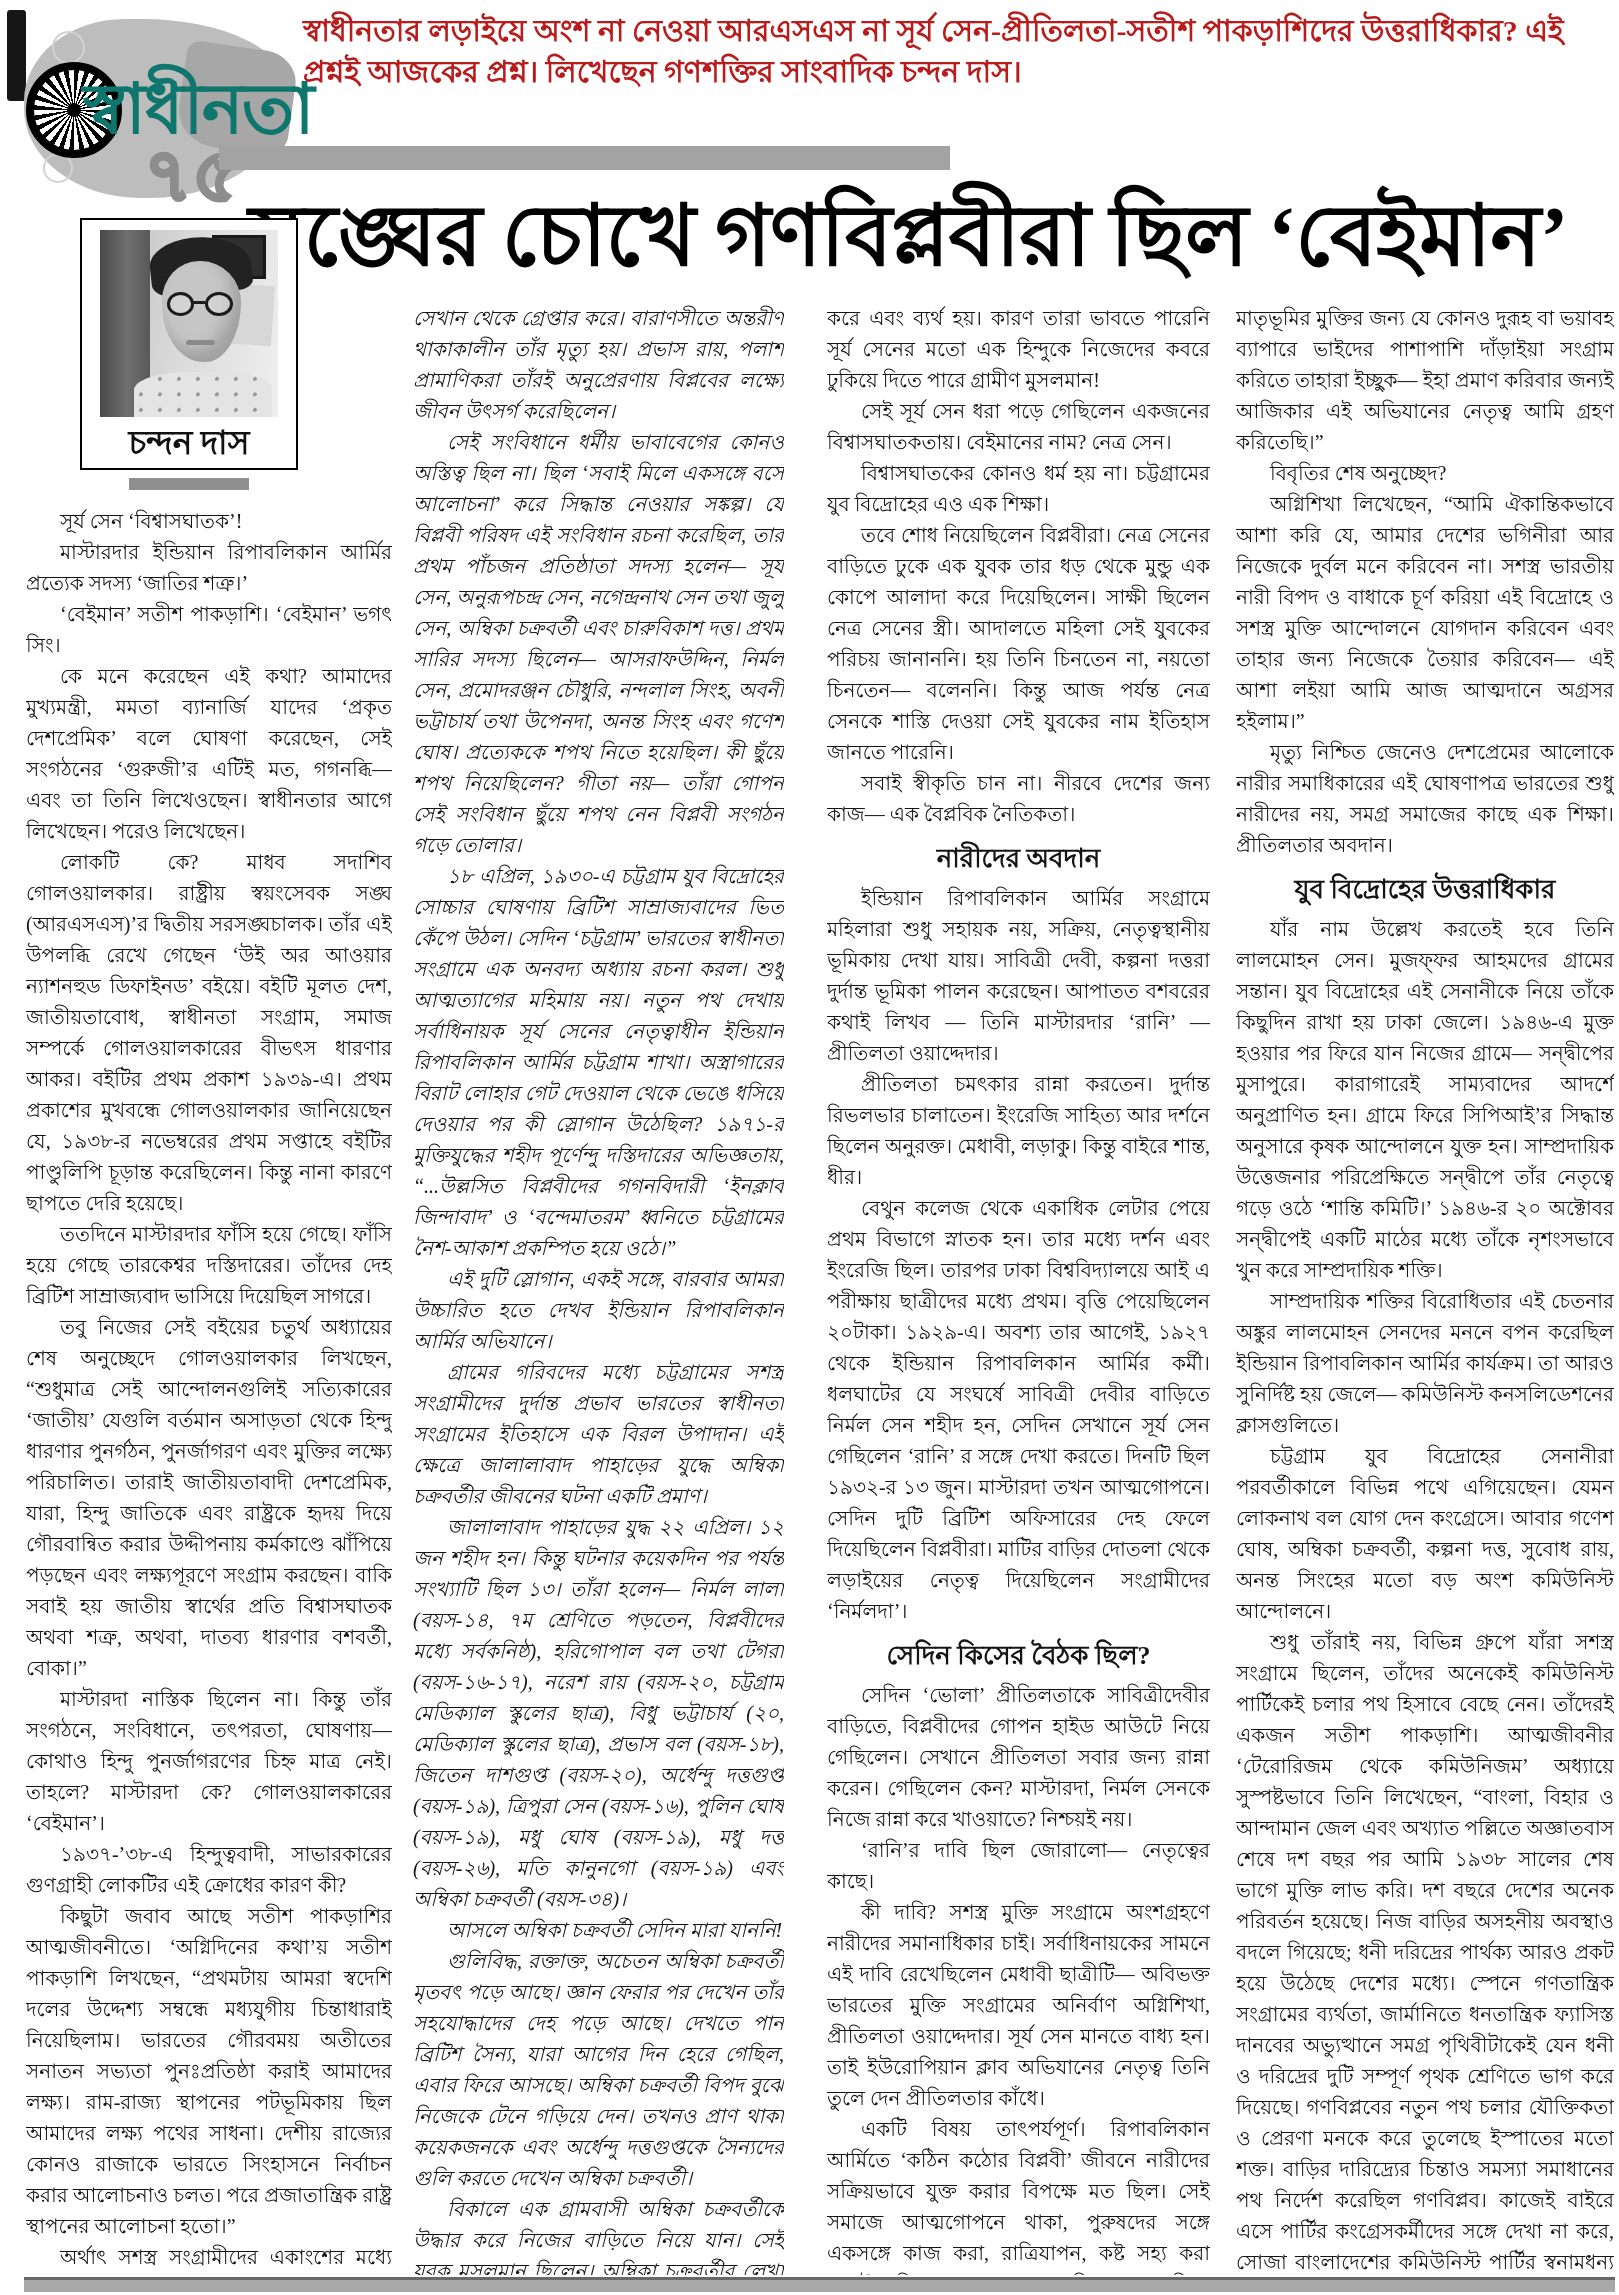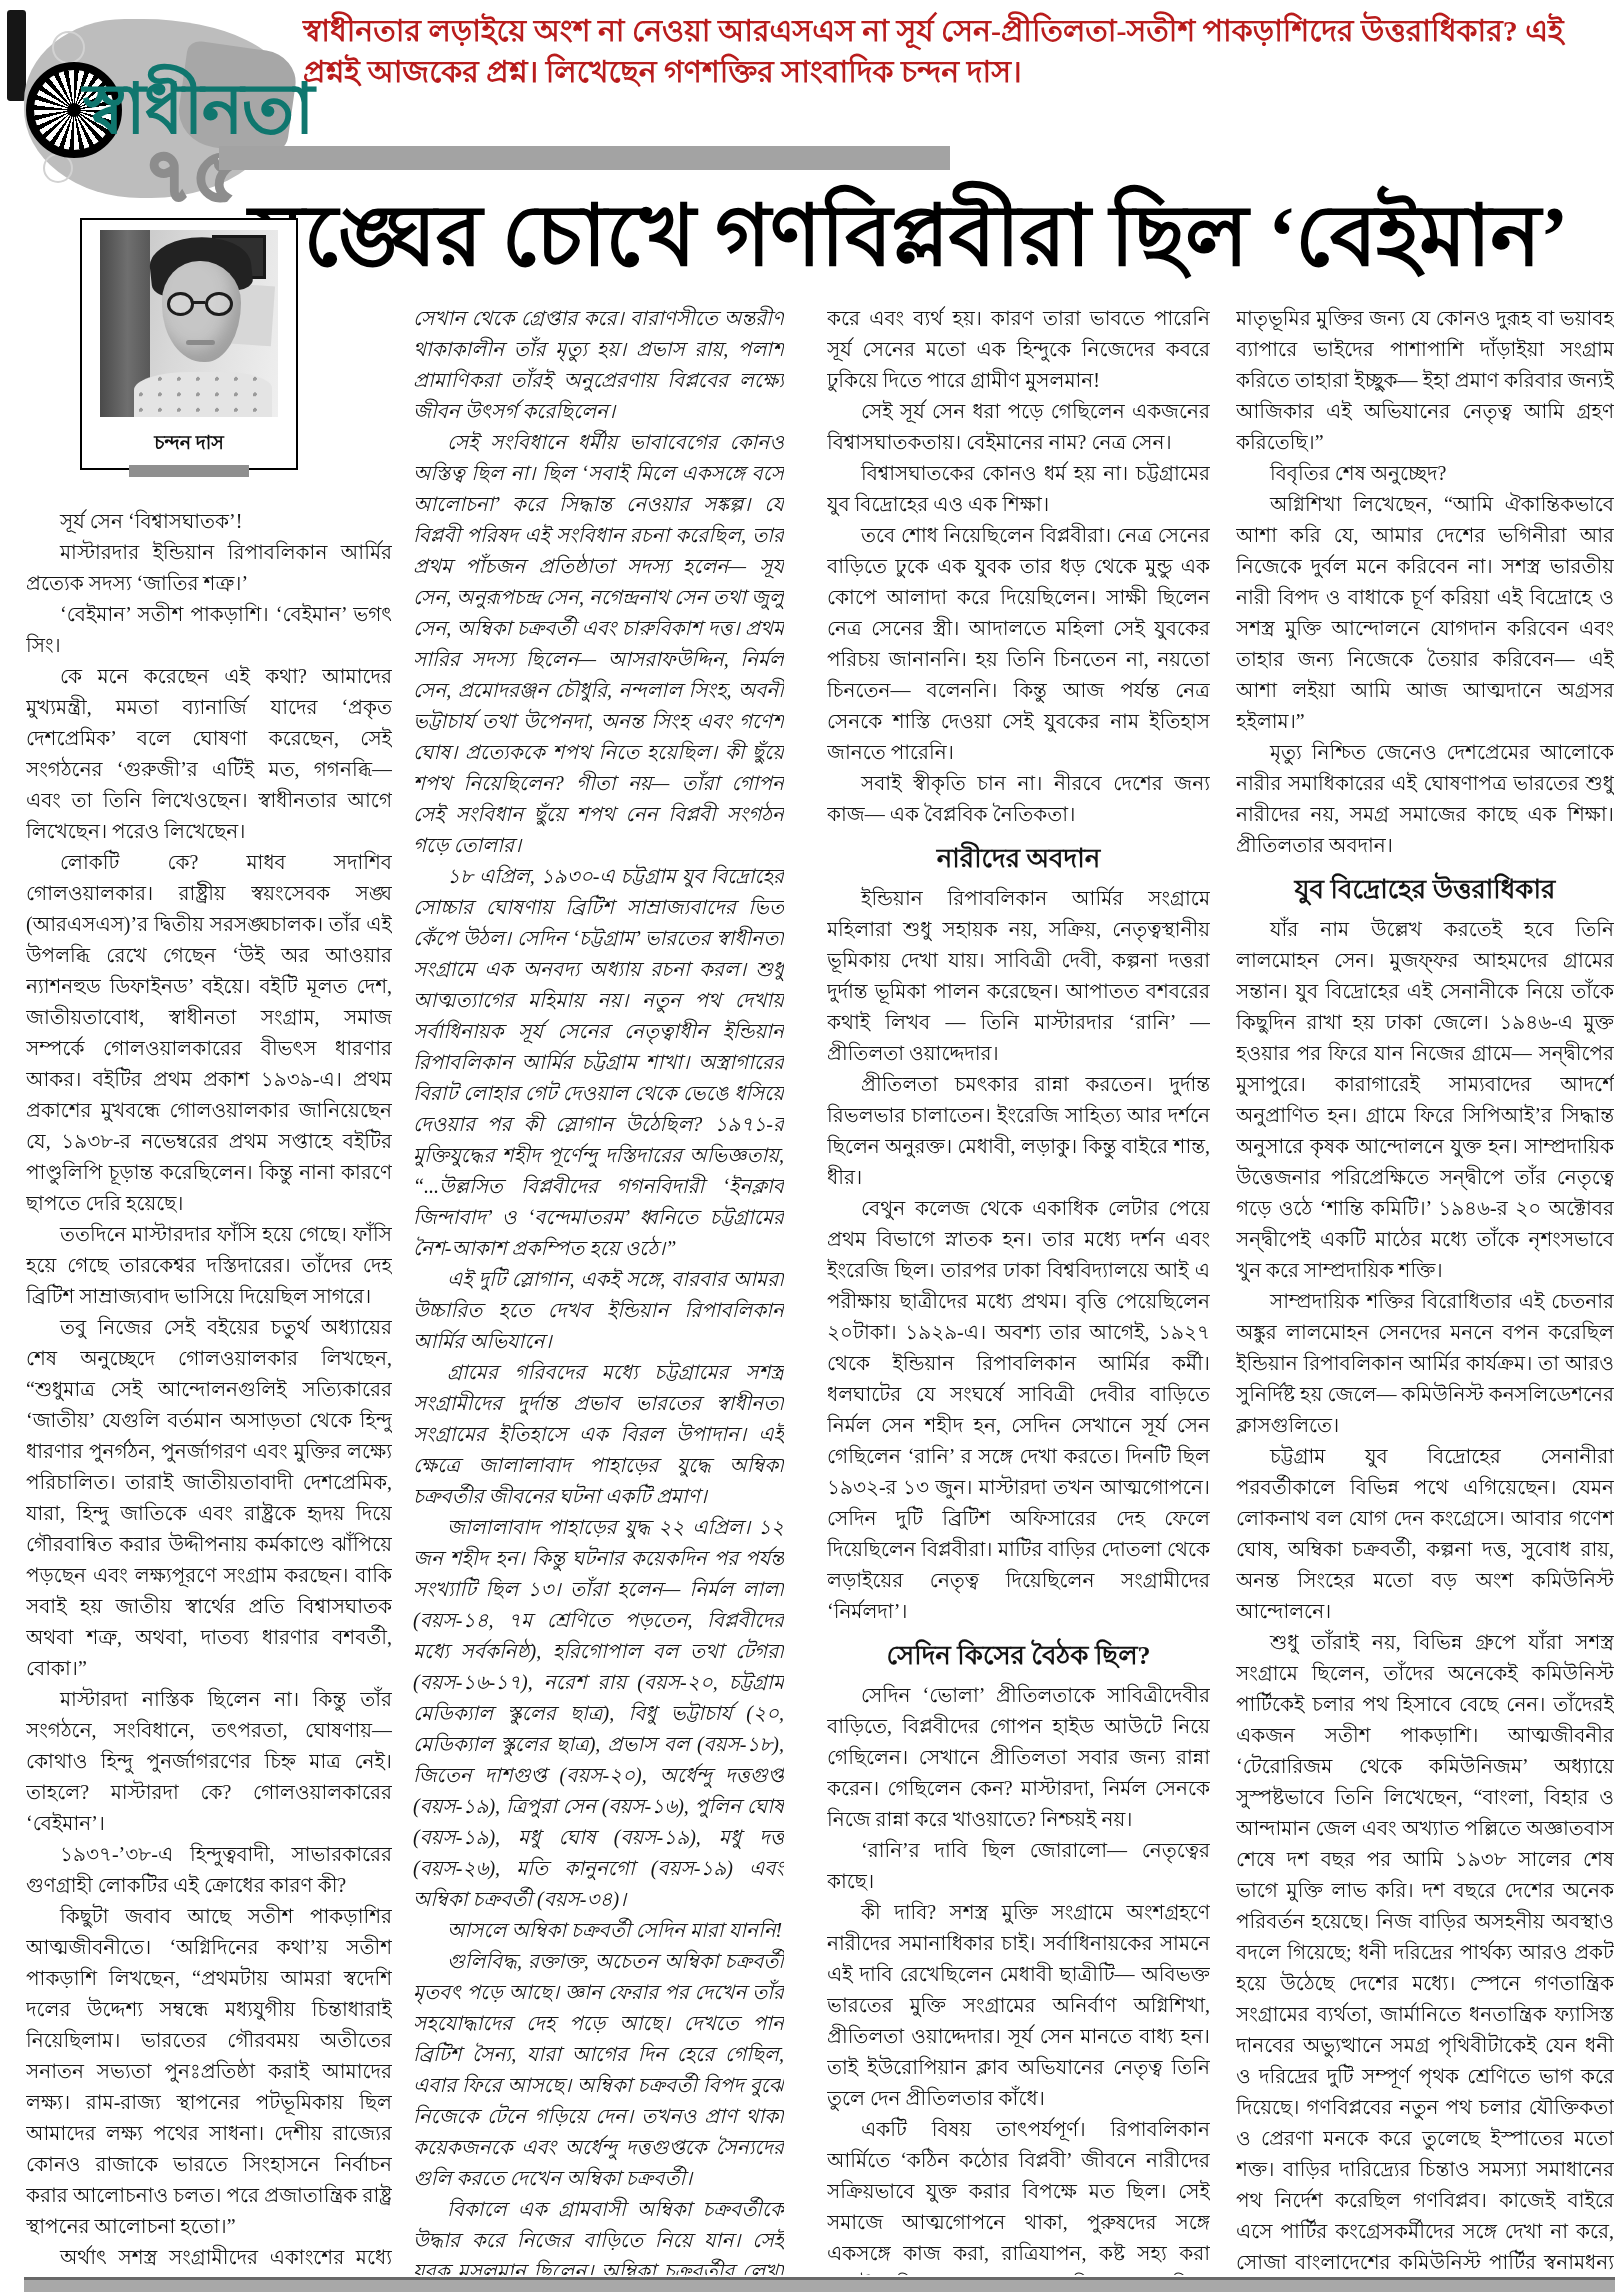--- a/index.html
+++ b/index.html
@@ -47,21 +47,21 @@
         border-radius:48% 52% 46% 54%/40% 42% 60% 58%;box-shadow:inset -8.6px -12px 15.5px rgba(90,90,90,.35);}
   .glasses{position:absolute;left:65px;top:62px;width:74px;height:26px;}
   .glasses .lens{position:absolute;width:27.5px;height:24px;border:3.4px solid #1c1c1c;border-radius:50%;
                  background:rgba(235,235,235,.35);box-sizing:border-box;}
   .glasses .l1{left:1.7px;} .glasses .l2{left:40px;}
   .glasses .bridge{position:absolute;left:28px;top:8.6px;width:12px;height:3.4px;background:#1c1c1c;}
   .mouth{position:absolute;left:86px;top:110px;width:29px;height:5.2px;background:#8a8a8a;border-radius:2.6px;}
   .shirt{position:absolute;left:34px;bottom:0;width:138px;height:45px;
          background:radial-gradient(circle 3.4px at 6.9px 6.9px,#9a9a9a 60%,transparent 61%) 0 0/19px 15.5px,#e4e4e4;
          border-radius:40% 36% 0 0;}
-  .author-name{margin-top:11px;font-size:19px;font-weight:800;}
+  .author-name{margin-top:0;font-size:33px;font-weight:800;}
   .photo-bar{width:120px;height:11.2px;background:#8f8f8f;margin:5.2px auto 0 auto;}
 
   
   .col{position:absolute;overflow:hidden;text-align:justify;font-size:20px;line-height:31px;color:#141414;}
   .col .para{text-indent:34px;margin:0;}
   .col .cont{text-indent:0;margin:0;}
   .col .subhead{font-size:26px;font-weight:800;text-align:center;text-indent:0;
                 margin:12px 0 6.9px 0;line-height:34px;}
   #col1{left:26px;top:506px;width:366px;height:1769px;}
   #col2{left:413px;top:303px;width:371px;height:1972px;font-style:italic;}

